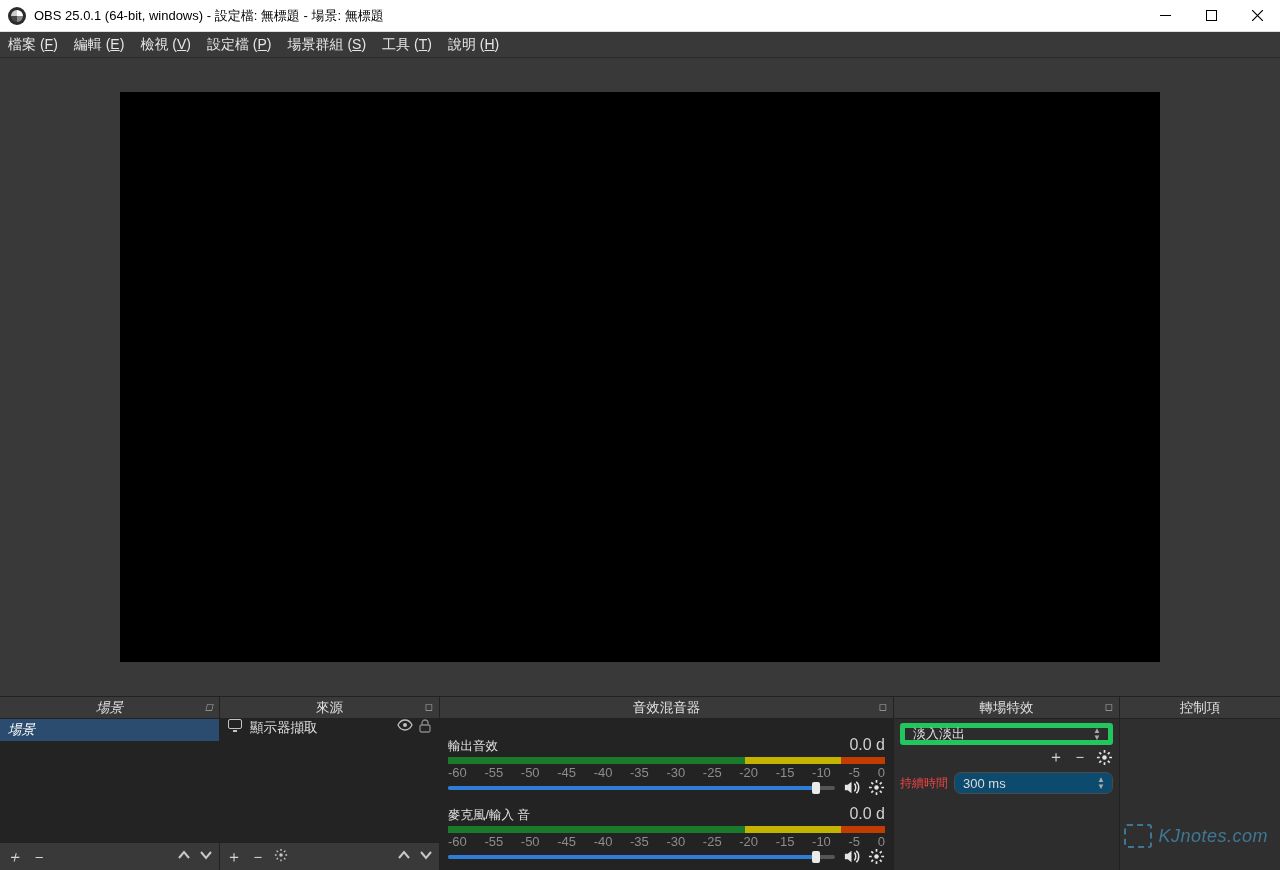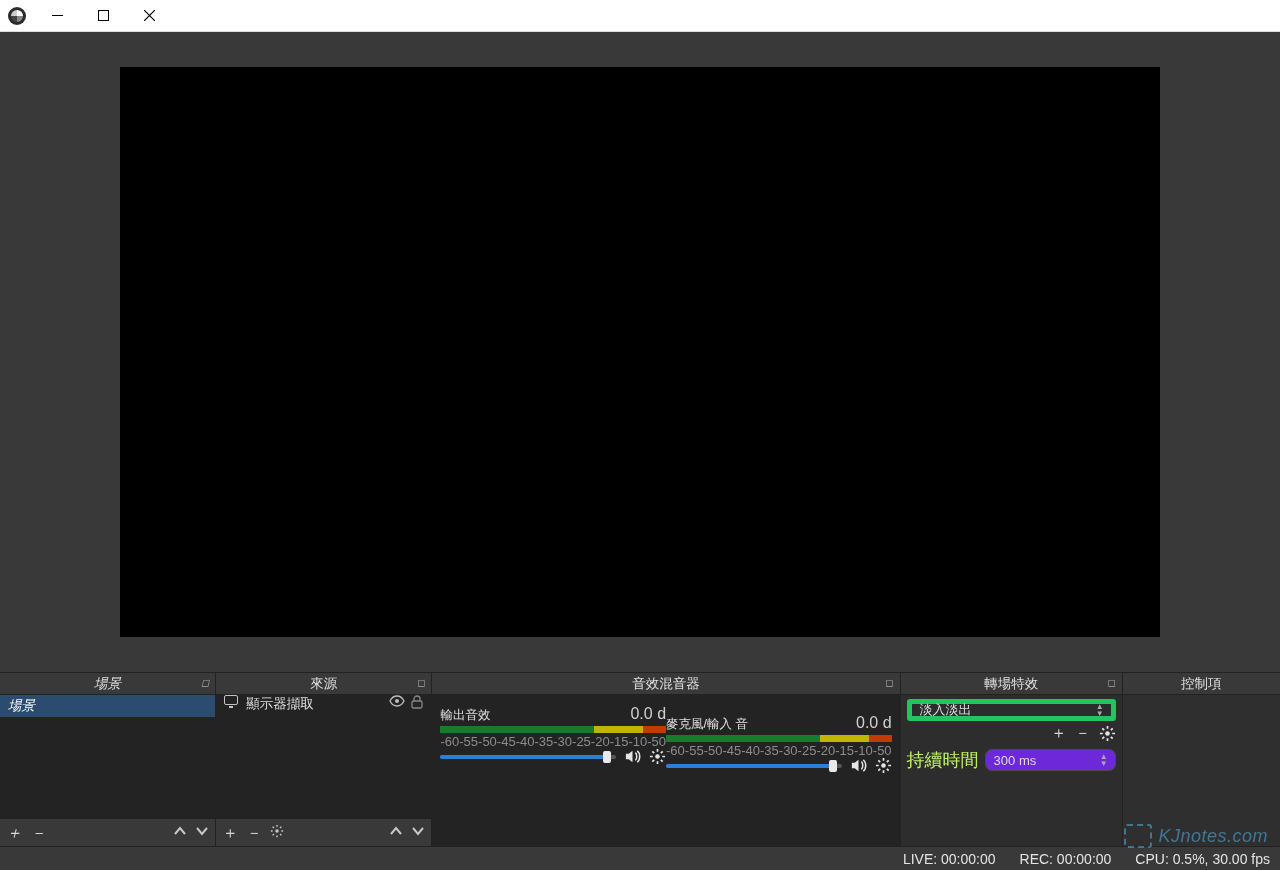--- a/index.html
+++ b/index.html
@@ -44,82 +44,92 @@
 .sources .source-row .mon-icon { width: 14px; height: 10px; border: 1.5px solid #c4c4c4; border-radius: 2px; margin-right: 8px; position: relative; }
 .sources .source-row .mon-icon::after { content: ""; position: absolute; bottom: -4px; left: 4px; right: 4px; height: 2px; background: #c4c4c4; }
 .sources .source-row .spacer { flex: 1; }
 .sources .source-row .eye, .sources .source-row .lock { color: #bdbdbd; margin-left: 6px; }
 
 .tool-btn { color: #d6d6d6; font-size: 16px; line-height: 1; }
 .tool-btn.small svg { width: 14px; height: 14px; }
 
 
 .mixer { flex: 1; }
-.mixer-body { padding: 10px 8px 4px; display: flex; flex-direction: row; gap: 0; }
+.mixer-body { padding: 17px 8px 4px; display: flex; flex-direction: column; gap: 0; }
 .mixer-channel { display: flex; flex-direction: column; }
 .ch-top { display: flex; align-items: baseline; font-size: 12.5px; color: #e0e0e0; }
 .ch-top .ch-db { margin-left: auto; font-size: 16px; color: #d0d0d0; }
 .meter { height: 7px; position: relative; margin-top: 2px; background: #111; }
 .meter .bar { position: absolute; inset: 0; background: linear-gradient(to right,#1a7a2c 0 68%,#c2b400 68% 90%,#c23b00 90% 100%); }
 .meter-ticks { height: 12px; display: flex; justify-content: space-between; font-size: 13px; color: #8c8c8c; margin-top: 1px; }
 .slider-row { display: flex; align-items: center; gap: 8px; margin-top: 2px; }
 .slider { flex: 1; height: 4px; background: #555; position: relative; border-radius: 2px; }
 .slider .track-fill { position: absolute; left: 0; top: 0; bottom: 0; width: 95%; background: #2e7dd6; border-radius: 2px; }
 .slider .thumb { position: absolute; left: 95%; top: -4px; width: 8px; height: 12px; background: #eaeaea; border-radius: 2px; transform: translateX(-50%); }
 .icon-btn { color: #e5e5e5; display: inline-flex; }
 .icon-btn svg { width: 17px; height: 17px; }
 
 
 .transitions { width: 226px; }
 .transitions .dock-body { padding: 4px 6px; background: #2d2d2d; }
 .transitions .combo { height: 22px; background: #2c2c2c; border: 5px solid #22c55e; border-radius: 3px; display: flex; align-items: center; padding: 0 8px; color: #ddd; font-size: 13px; position: relative; }
 .transitions .combo .caret { position: absolute; right: 4px; top: 0; bottom: 0; width: 14px; display: flex; flex-direction: column; justify-content: center; align-items: center; font-size: 8px; line-height: 7px; color: #aaa; }
 .transitions .row-tools { display: flex; justify-content: flex-end; gap: 8px; margin: 4px 0 6px; }
 .transitions .dur-row { display: flex; align-items: center; gap: 6px; }
-.transitions .dur-row .lbl { font-size: 18px; color: #bef264; }
-.transitions .dur-row .spin { flex: 1; height: 22px; border: 1px solid #4a4a4a; background: #6d28d9; border-radius: 7px; display: flex; align-items: center; padding: 0 20px 0 8px; color: #ddd; font-size: 13px; position: relative; }
+.transitions .dur-row .lbl { font-size: 12px; color: #ef4444; }
+.transitions .dur-row .spin { flex: 1; height: 22px; border: 1px solid #4a4a4a; background: #0c4a6e; border-radius: 7px; display: flex; align-items: center; padding: 0 20px 0 8px; color: #ddd; font-size: 13px; position: relative; }
 .transitions .dur-row .spin .caret { position: absolute; right: 4px; top: 0; bottom: 0; width: 14px; display: flex; flex-direction: column; justify-content: center; align-items: center; font-size: 8px; line-height: 7px; color: #aaa; }
 
 
 .controls { width: 160px; }
 .controls .dock-body { padding: 2px 2px; background: #2d2d2d; }
 .controls .ctl-btn { height: 24px; margin: 1px 0; background: #3a3a3a; border: 1px solid #4d4d4d; border-radius: 3px; display: flex; align-items: center; justify-content: center; color: #e6e6e6; font-size: 13.5px; }
 
 
 .statusbar { height: 24px; background: #393939; border-top: 1px solid #222; display: flex; align-items: center; justify-content: flex-end; padding: 0 10px; gap: 24px; color: #e4e4e4; font-size: 14px; }
 
 
 .watermark { position: absolute; right: 12px; bottom: 22px; display: flex; align-items: center; gap: 6px; color: #4aa6d6; opacity: 0.6; pointer-events: none; font-family: Arial; }
 .watermark .wm-icon { width: 28px; height: 24px; border: 2px dashed #4aa6d6; border-radius: 3px; position: relative; }
 .watermark .wm-text { font-size: 18px; font-style: italic; letter-spacing: 0.5px; }
 </style>
 </head>
 <body>
 
 <div class="titlebar">
   <div class="app-icon"></div>
+  <div class="title-text">OBS 25.0.1 (64-bit, windows) - 設定檔: 無標題 - 場景: 無標題</div>
   <div class="win-btn">
       <svg viewBox="0 0 11 11">
         <path d="M0 5.5h11" stroke="#000" stroke-width="1"></path>
       </svg>
     </div>
   <div class="win-btn">
       <svg viewBox="0 0 11 11">
         <rect x="0.5" y="0.5" width="10" height="10" fill="none" stroke="#000" stroke-width="1"></rect>
       </svg>
     </div>
   <div class="win-btn">
       <svg viewBox="0 0 11 11">
         <path d="M0 0l11 11M11 0L0 11" stroke="#000" stroke-width="1.2"></path>
       </svg>
     </div>
 </div>
 
 <div class="app">
 
+  <div class="menubar">
+    <span class="menu-item">檔案 (<u>F</u>)</span>
+    <span class="menu-item">編輯 (<u>E</u>)</span>
+    <span class="menu-item">檢視 (<u>V</u>)</span>
+    <span class="menu-item">設定檔 (<u>P</u>)</span>
+    <span class="menu-item">場景群組 (<u>S</u>)</span>
+    <span class="menu-item">工具 (<u>T</u>)</span>
+    <span class="menu-item">說明 (<u>H</u>)</span>
+  </div>
 
   <div class="preview-wrap">
     <div class="preview-canvas"></div>
   </div>
 
   <div class="docks">
 
     <div class="dock scenes">
       <div class="dock-header">
         <span>場景</span>
@@ -311,23 +321,18 @@
       </div>
     </div>
 
     <div class="dock controls">
       <div class="dock-header">
         <span>控制項</span>
       </div>
     </div>
   </div>
 
-  <div class="statusbar">
-    <span>LIVE: 00:00:00</span>
-    <span>REC: 00:00:00</span>
-    <span>CPU: 0.5%, 30.00 fps</span>
-  </div>
 
   <div class="watermark">
     <span class="wm-icon"></span>
     <span class="wm-text">KJnotes.com</span>
   </div>
 </div>
 
 </body></html>

